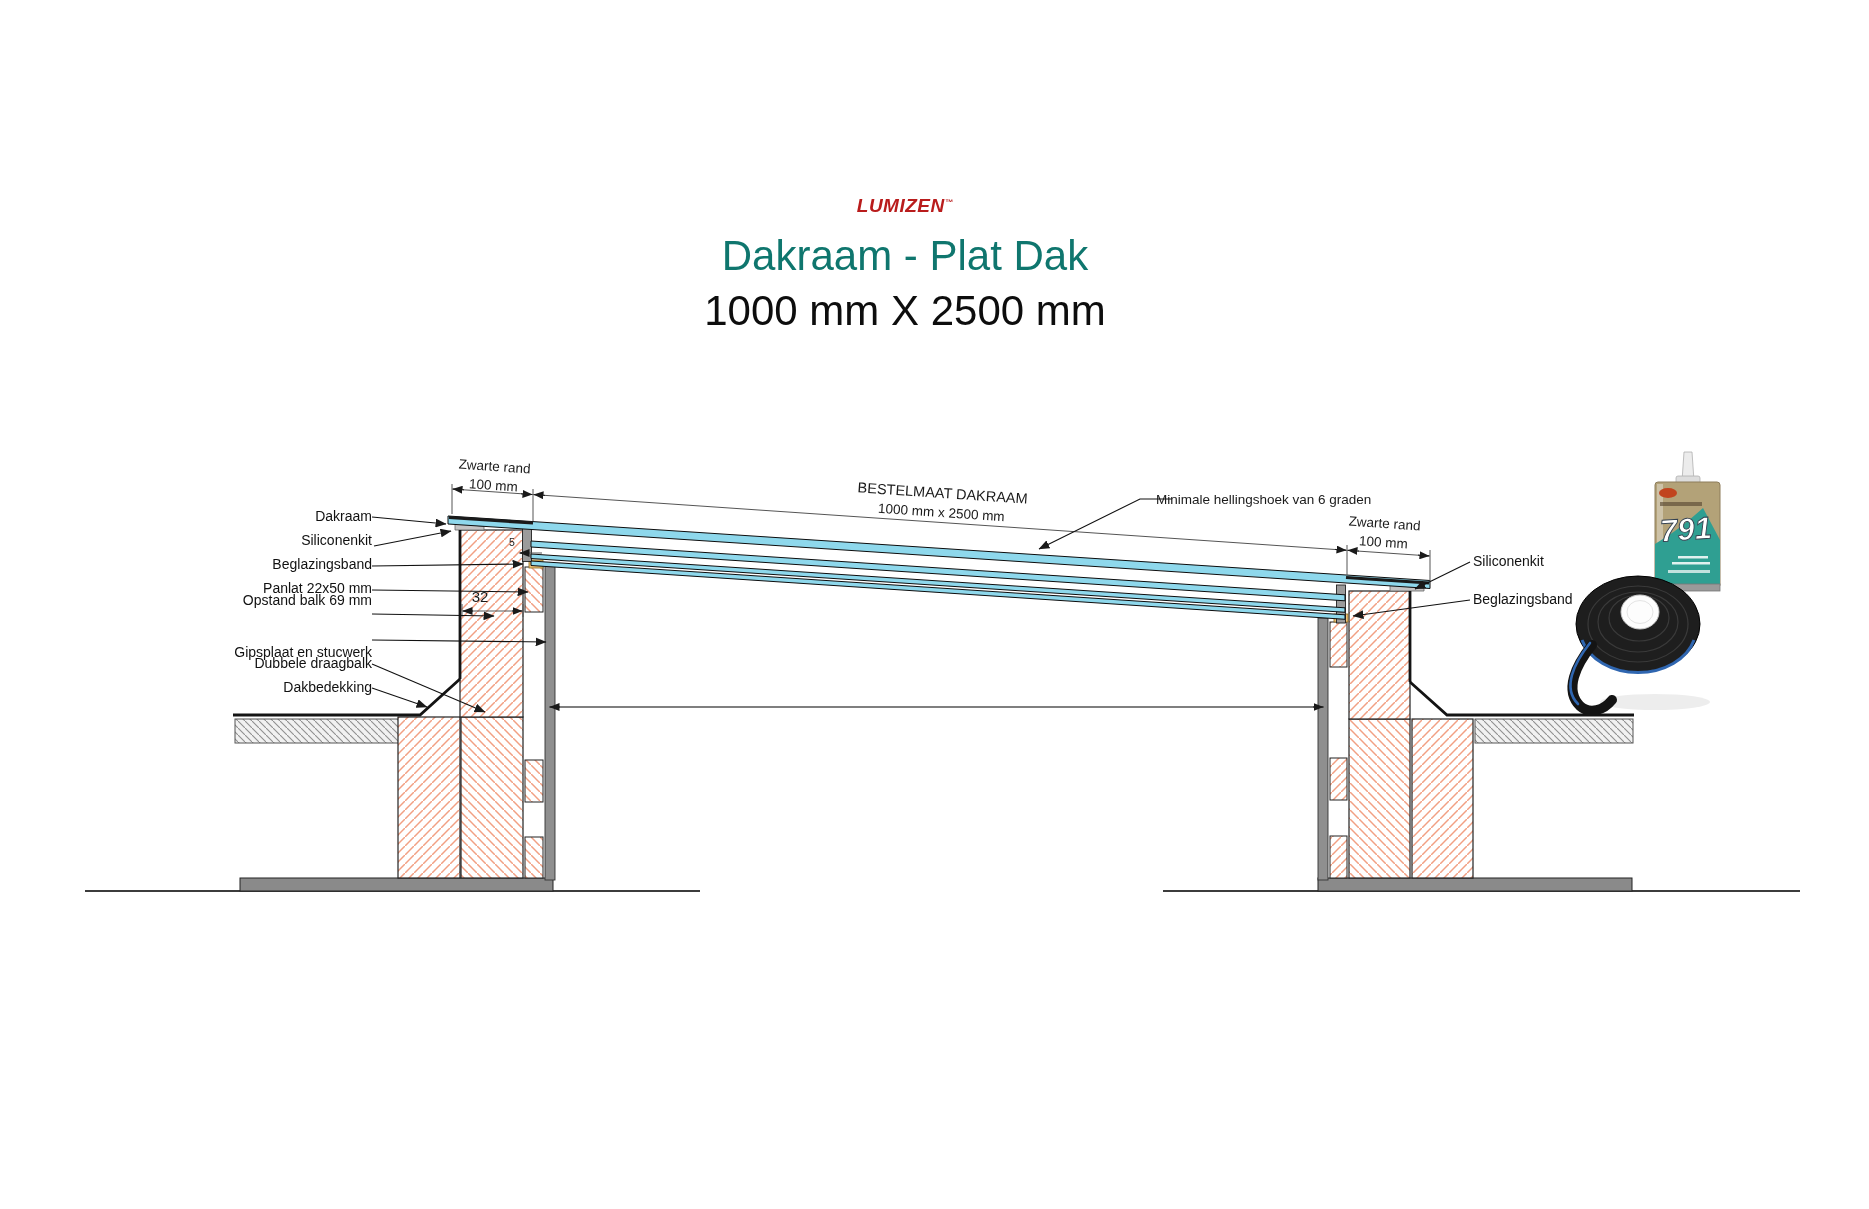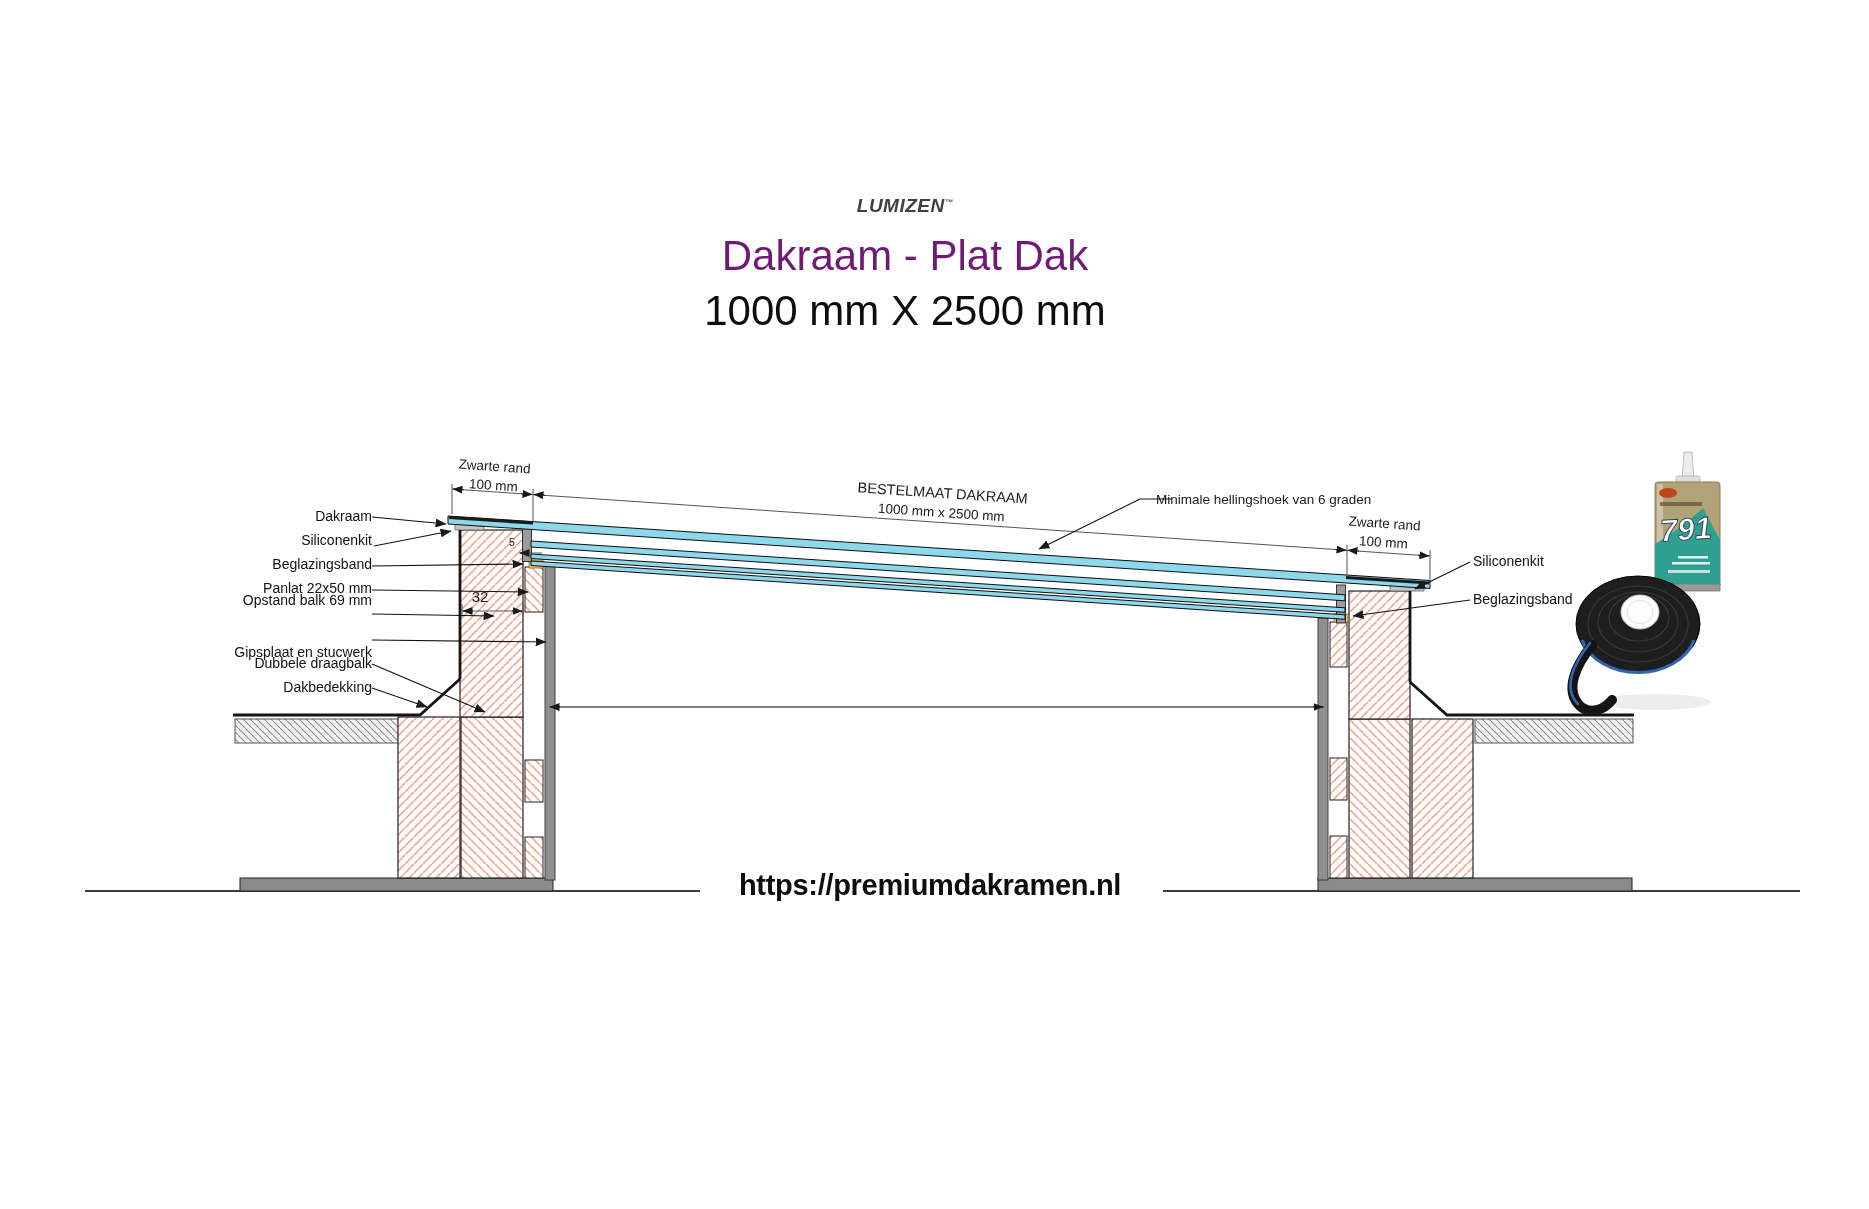--- a/index.html
+++ b/index.html
@@ -1,23 +1,23 @@
 <!DOCTYPE html>
 <html><head>
 <meta charset="utf-8">
 <style>
   html,body{margin:0;padding:0;background:#fff;}
   .stage{position:relative;width:1869px;height:1209px;background:#fff;
          font-family:"Liberation Sans",sans-serif;overflow:hidden;color:#111;}
   svg.diagram{position:absolute;left:0;top:0;}
   .abs{position:absolute;}
   .logo{top:195px;left:905px;transform:translateX(-50%);
-        font-size:19px;font-weight:bold;font-style:italic;color:#404040;letter-spacing:.5px;}
+        font-size:19px;font-weight:bold;font-style:italic;color:#b91c1c;letter-spacing:.5px;}
   .logo sup{font-size:8px;}
-  .title1{top:232px;left:905px;transform:translateX(-50%);font-size:42px;color:#701a75;white-space:nowrap;}
+  .title1{top:232px;left:905px;transform:translateX(-50%);font-size:42px;color:#0f766e;white-space:nowrap;}
   .title2{top:287px;left:905px;transform:translateX(-50%);font-size:42px;color:#0d0d0d;white-space:nowrap;}
   .lbl{font-size:14px;line-height:16px;color:#111;white-space:nowrap;}
   .lblL{right:1497px;text-align:center;}
   .lblR{left:1473px;text-align:left;}
   .dimtxt{font-size:13.5px;line-height:19px;text-align:center;color:#1a1a1a;white-space:nowrap;}
   .rot{transform:rotate(3.8deg);}
   .caps{font-size:14.5px;}
   .urltxt{top:869px;left:930px;transform:translateX(-50%);
           font-size:29px;font-weight:bold;color:#0d0d0d;background:#fff;padding:0 6px;
           letter-spacing:-.3px;white-space:nowrap;}
@@ -207,15 +207,14 @@
     <div>100 mm</div>
   </div>
   <div class="abs dimtxt rot" style="left:812px;top:484px;width:260px">
     <div class="caps">BESTELMAAT DAKRAAM</div>
     <div>1000 mm x 2500 mm</div>
   </div>
   <div class="abs dimtxt" style="left:1156px;top:490px">Minimale hellingshoek van 6 graden</div>
   <div class="abs dimtxt" style="left:450px;top:587px;width:60px;font-size:15px">32</div>
   <div class="abs dimtxt" style="left:509px;top:533px;font-size:10.5px">5</div>
 
-  <div class="abs urltxt">https://premiumdakramen.nl</div>
 
 </div>
 
 </body></html>

